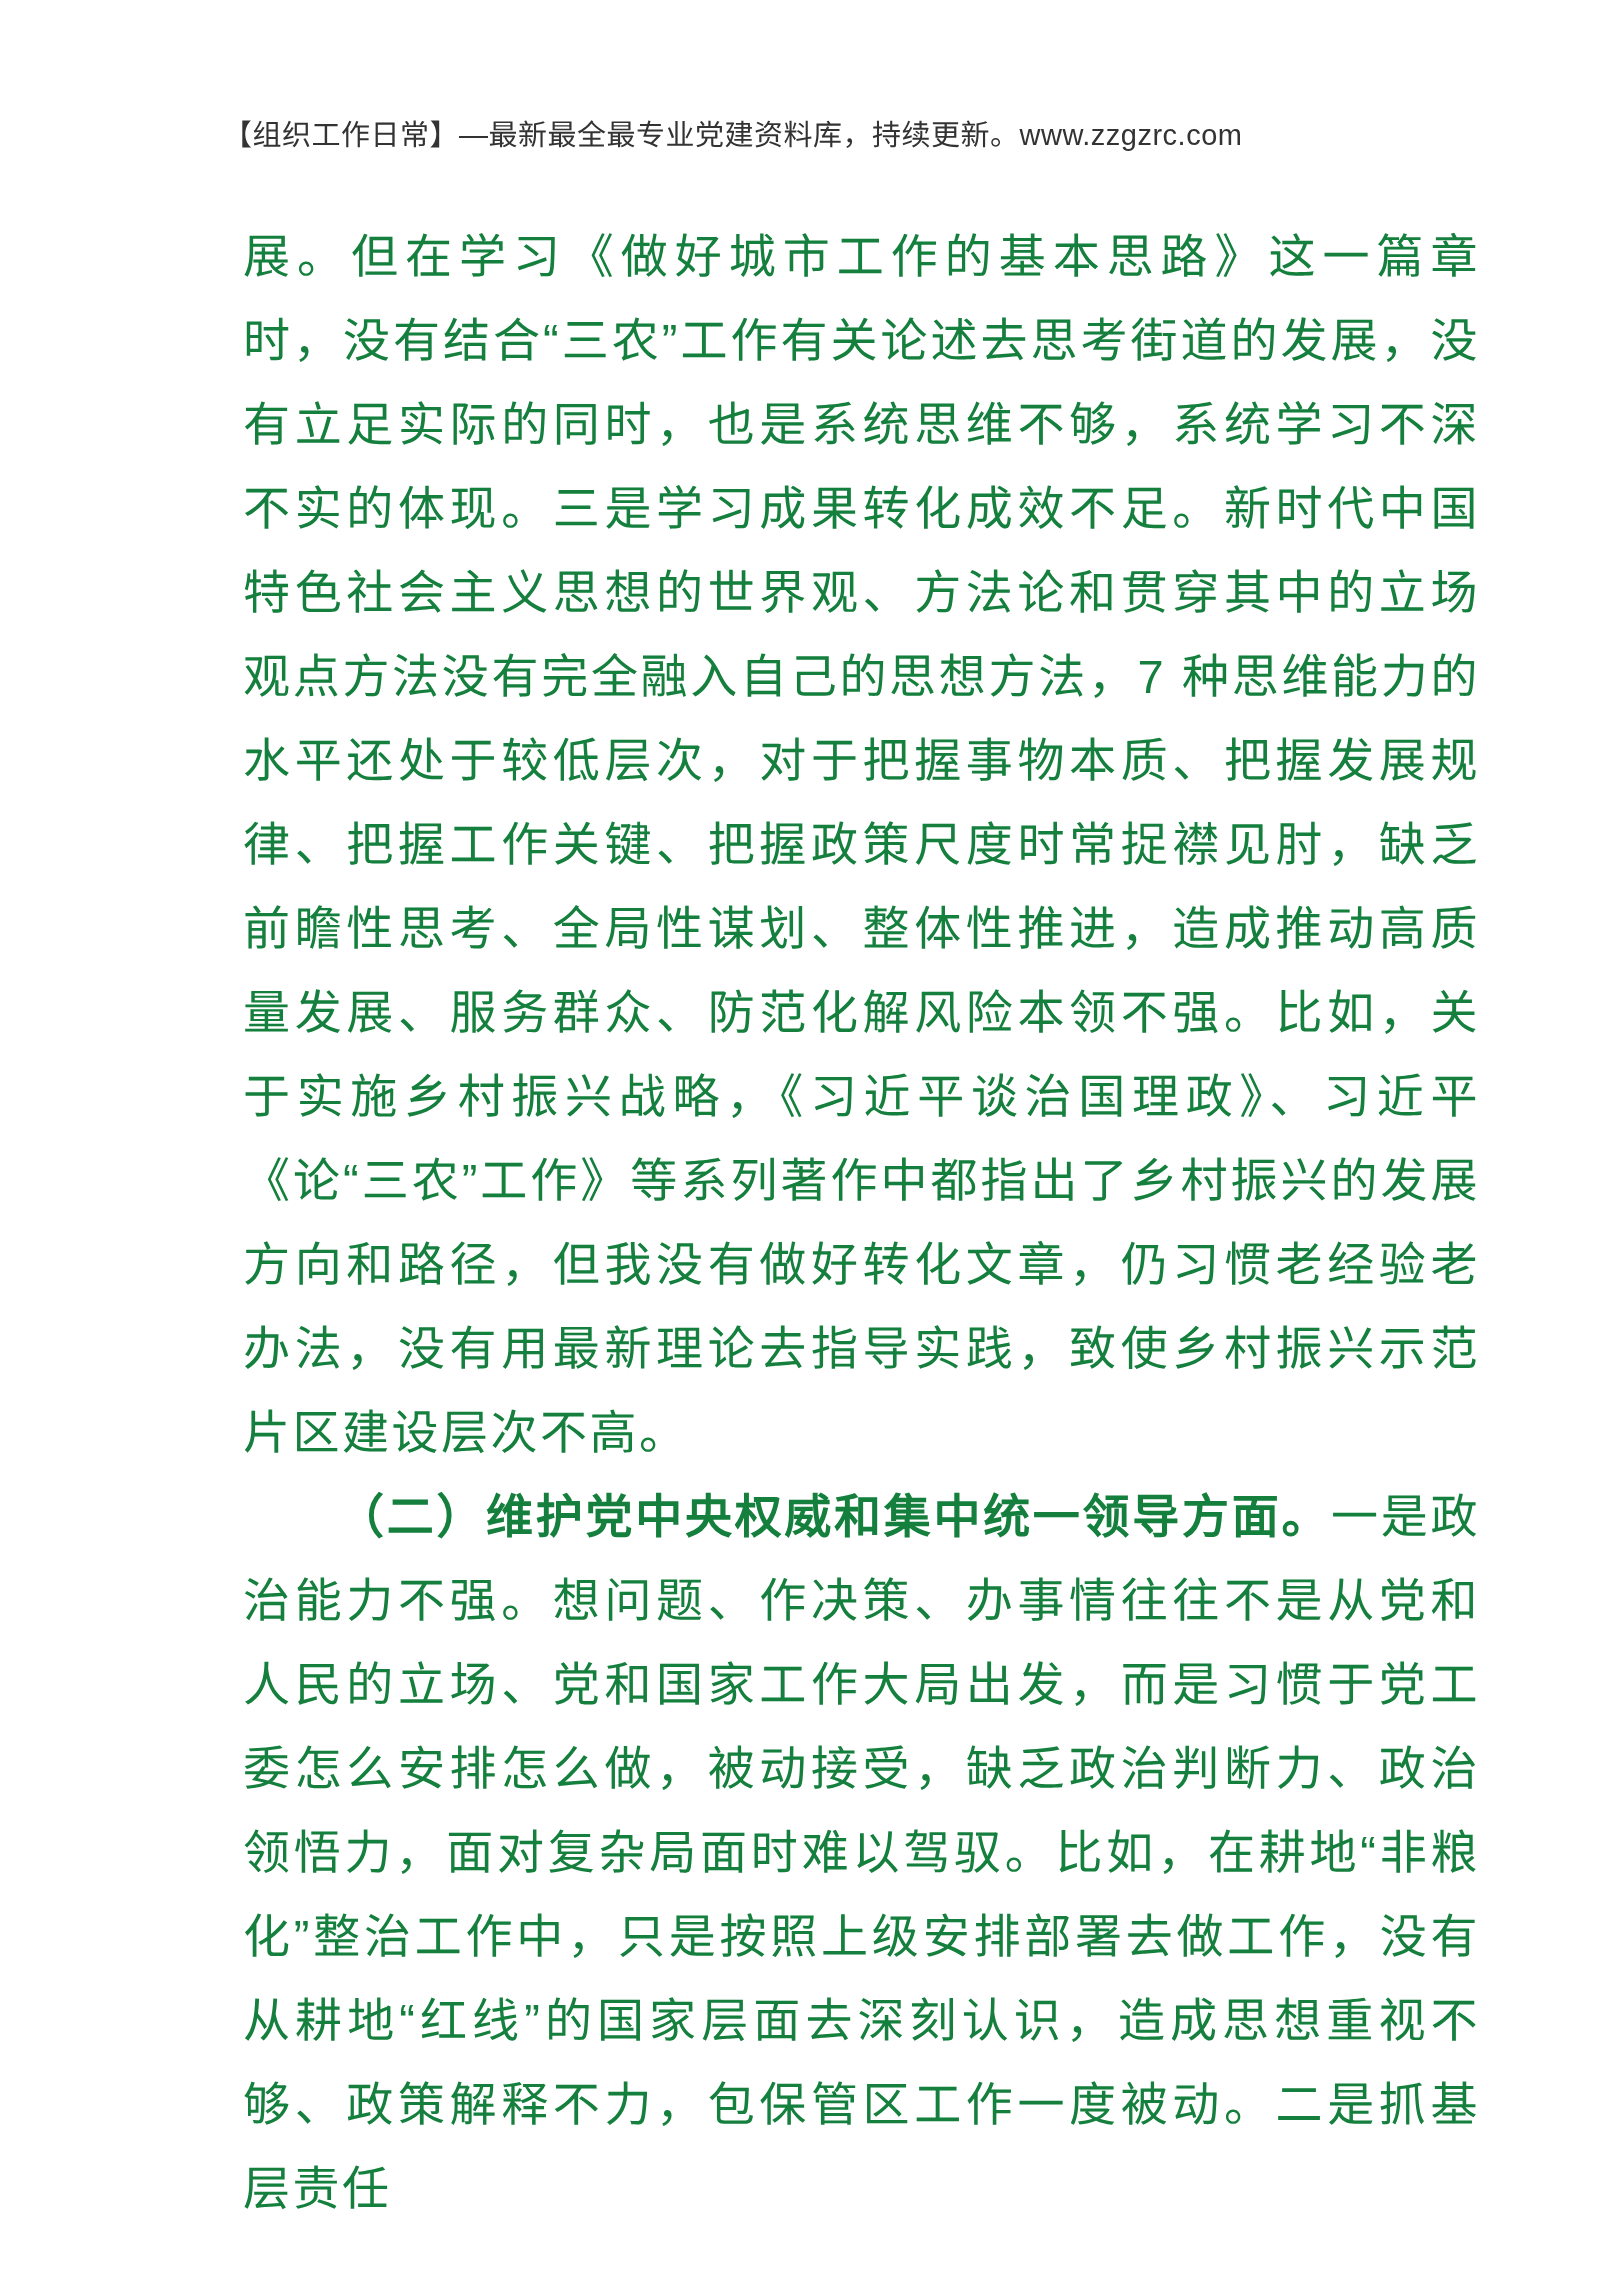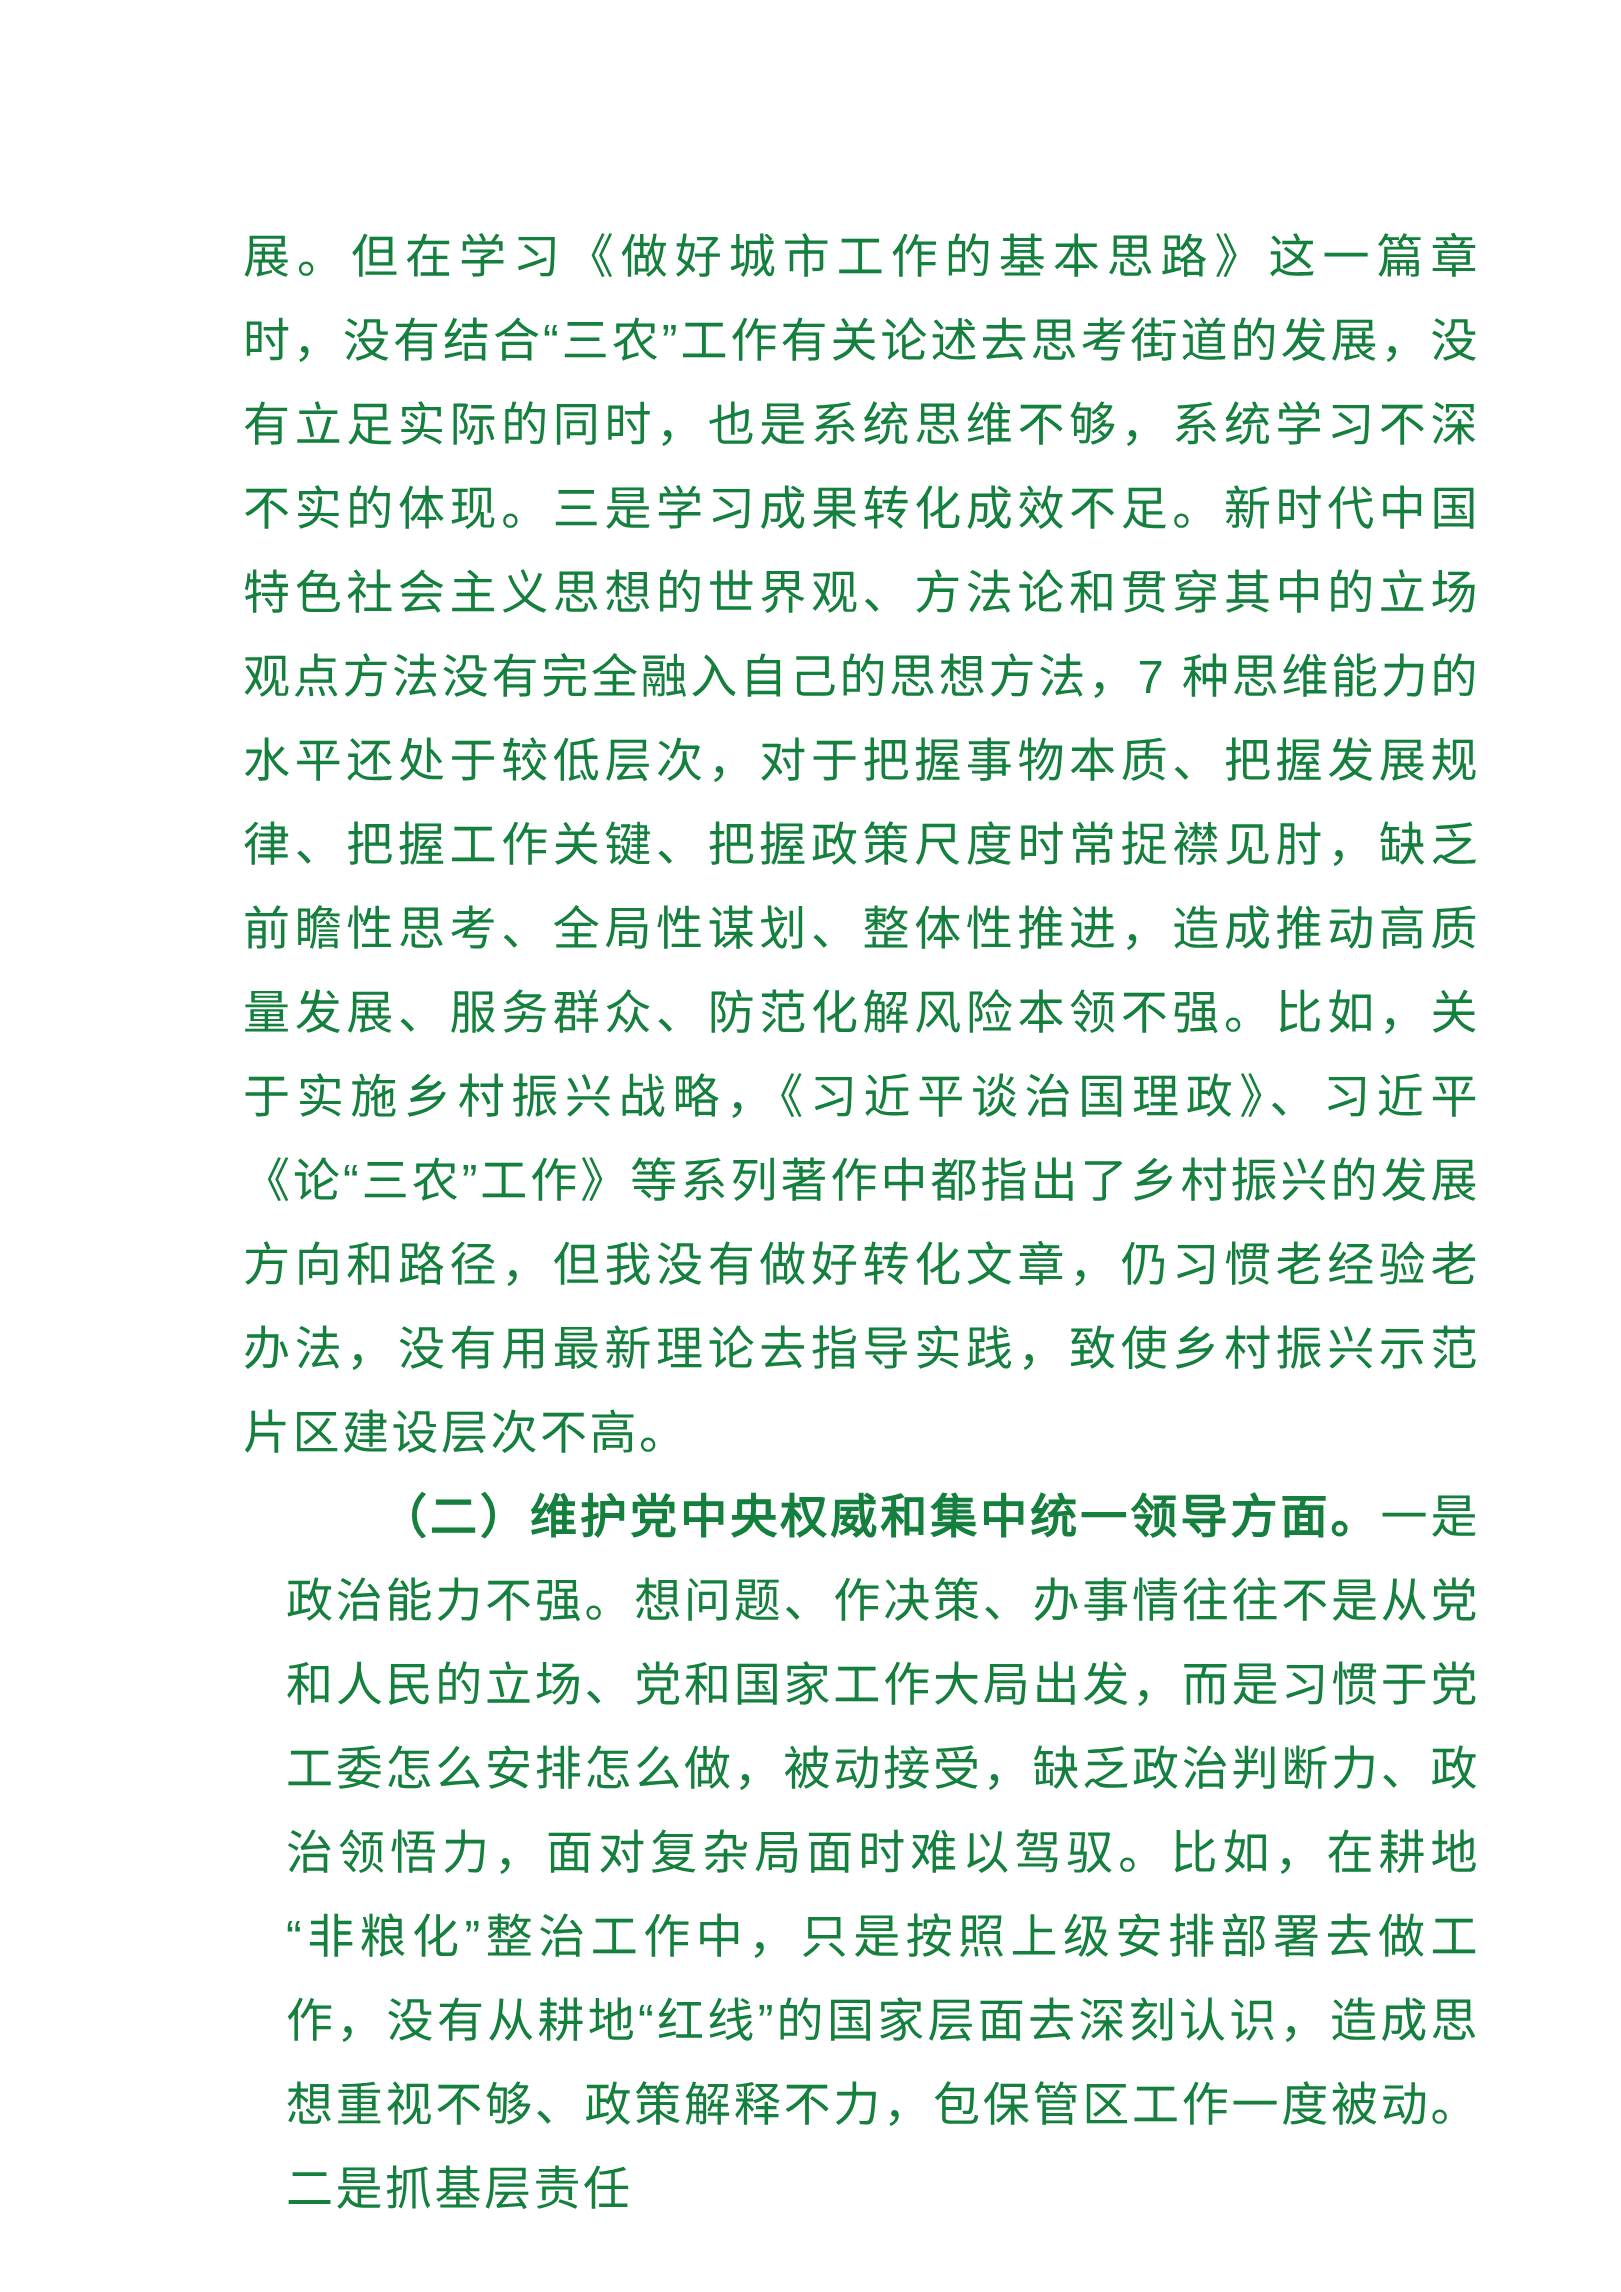--- a/index.html
+++ b/index.html
@@ -35,29 +35,29 @@
     color: #15803d;
     text-align: justify;
     letter-spacing: 2.5px;
   }
   .doc-body p {
     margin: 0;
     padding: 0;
   }
   .doc-body p.indent {
     text-indent: 2em;
-    margin-left: 43px;
   }
   .doc-body .bold {
     font-weight: bold;
   }
 </style>
 </head>
 <body>
 
 <div class="page">
+  <div class="header-note">【组织工作日常】—最新最全最专业党建资料库，持续更新。www.zzgzrc.com</div>
 
   <div class="doc-body">
       <p><span>展。但在学习《做好城市工作的基本思路》这一篇章时，没有结合“三农”工作有关论述去思考街道的发展，没有立足实际的同时，也是系统思维不够，系统学习不深不实的体现。三是学习成果转化成效不足。新时代中国特色社会主义思想的世界观、方法论和贯穿其中的立场观点方法没有完全融入自己的思想方法，7 种思维能力的水平还处于较低层次，对于把握事物本质、把握发展规律、把握工作关键、把握政策尺度时常捉襟见肘，缺乏前瞻性思考、全局性谋划、整体性推进，造成推动高质量发展、服务群众、防范化解风险本领不强。比如，关于实施乡村振兴战略，《习近平谈治国理政》、习近平《论“三农”工作》等系列著作中都指出了乡村振兴的发展方向和路径，但我没有做好转化文章，仍习惯老经验老办法，没有用最新理论去指导实践，致使乡村振兴示范片区建设层次不高。</span></p>
       <p class="indent"><span class="bold">（二）维护党中央权威和集中统一领导方面。</span><span>一是政治能力不强。想问题、作决策、办事情往往不是从党和人民的立场、党和国家工作大局出发，而是习惯于党工委怎么安排怎么做，被动接受，缺乏政治判断力、政治领悟力，面对复杂局面时难以驾驭。比如，在耕地“非粮化”整治工作中，只是按照上级安排部署去做工作，没有从耕地“红线”的国家层面去深刻认识，造成思想重视不够、政策解释不力，包保管区工作一度被动。二是抓基层责任</span></p>
     </div>
 </div>
 
 
 </body></html>

